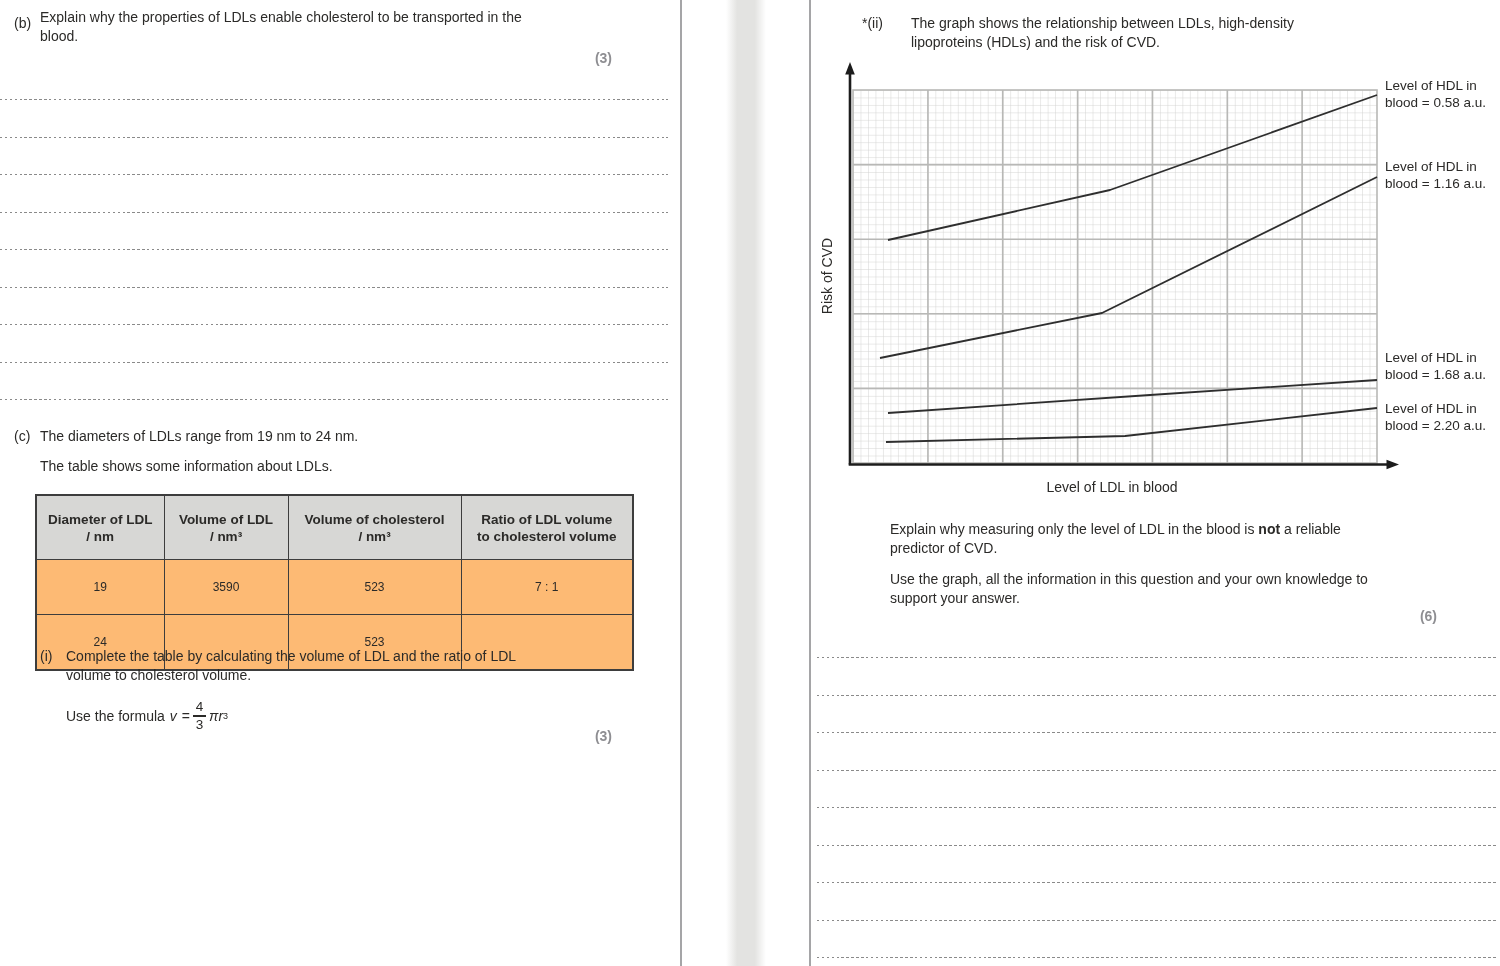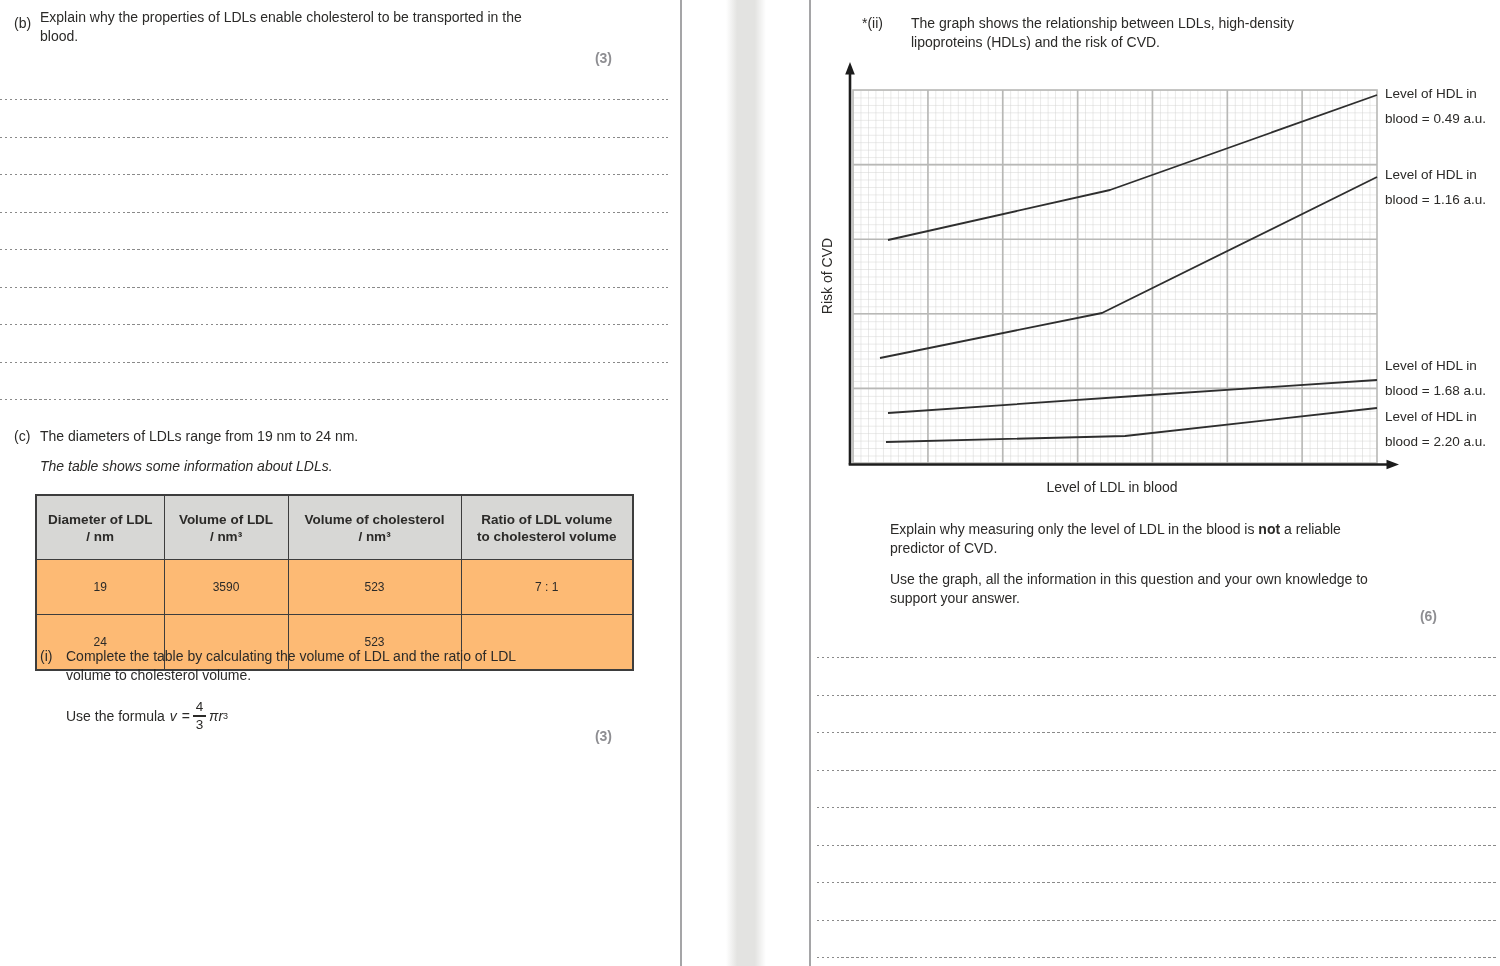--- a/index.html
+++ b/index.html
@@ -33,21 +33,21 @@
   .mathvar{font-style:italic;}
   .formula-row sup{font-size:9px;vertical-align:super;line-height:0;}
   
   .page-border{position:absolute;top:0;width:2px;height:966px;background:#a5a5a7;}
   .gutter-band{
     position:absolute;top:0;height:966px;left:726px;width:40px;
     background:linear-gradient(90deg,rgba(226,226,224,0),#e3e3e1 28%,#e3e3e1 72%,rgba(226,226,224,0));
   }
   
   .hdl-label{position:absolute;left:1385px;width:116px;font-size:13.5px;line-height:17px;}
-  .hdl-label span{display:block;margin-top:8px;}
+  .hdl-label span{display:block;}
   b{font-weight:bold;}
 </style>
 </head>
 <body>
 
 <div class="screenshot">
 
   <div class="abs" style="left:0;top:0;width:681px;height:966px;">
 
     <div class="abs qlabel" style="left:14px;top:14px;">(b)</div>
@@ -61,21 +61,21 @@
         <div class="answer-line"></div>
         <div class="answer-line"></div>
         <div class="answer-line"></div>
         <div class="answer-line"></div>
         <div class="answer-line"></div>
         <div class="answer-line"></div>
       </div>
 
     <div class="abs qlabel" style="left:14px;top:427px;">(c)</div>
     <div class="abs qtext" style="left:40px;top:427px;width:580px;">The diameters of LDLs range from 19 nm to 24 nm.</div>
-    <div class="abs qtext" style="left:40px;top:457px;width:580px;font-style:italic;">The table shows some information about LDLs.</div>
+    <div class="abs qtext" style="left:40px;top:457px;width:580px;">The table shows some information about LDLs.</div>
 
     <table class="ldl abs" style="left:35px;top:494px;width:597px;">
       <colgroup>
           <col style="width:128px">
           <col style="width:124px">
           <col style="width:173px">
           <col style="width:172px">
         </colgroup>
       <tbody>
           <tr>
@@ -170,21 +170,21 @@
         <polyline points="880,358 1102,313 1377,177"></polyline>
         <polyline points="888,413 1150,395 1377,380"></polyline>
         <polyline points="886,442 1125,436 1377,408"></polyline>
       </g>
       <text transform="rotate(-90 827 276)" x="827" y="281" text-anchor="middle" font-size="14" fill="#2b2a28">Risk of CVD</text>
       <text x="1112" y="492" text-anchor="middle" font-size="14" fill="#2b2a28">Level of LDL in blood</text>
     </svg>
 
     <div class="hdl-label" style="left:574px;top:77px;">
       <span>Level of HDL in</span>
-      <span>blood = 0.49 a.u.</span>
+      <span>blood = 0.58 a.u.</span>
     </div>
     <div class="hdl-label" style="left:574px;top:158px;">
       <span>Level of HDL in</span>
       <span>blood = 1.16 a.u.</span>
     </div>
     <div class="hdl-label" style="left:574px;top:349px;">
       <span>Level of HDL in</span>
       <span>blood = 1.68 a.u.</span>
     </div>
     <div class="hdl-label" style="left:574px;top:400px;">

